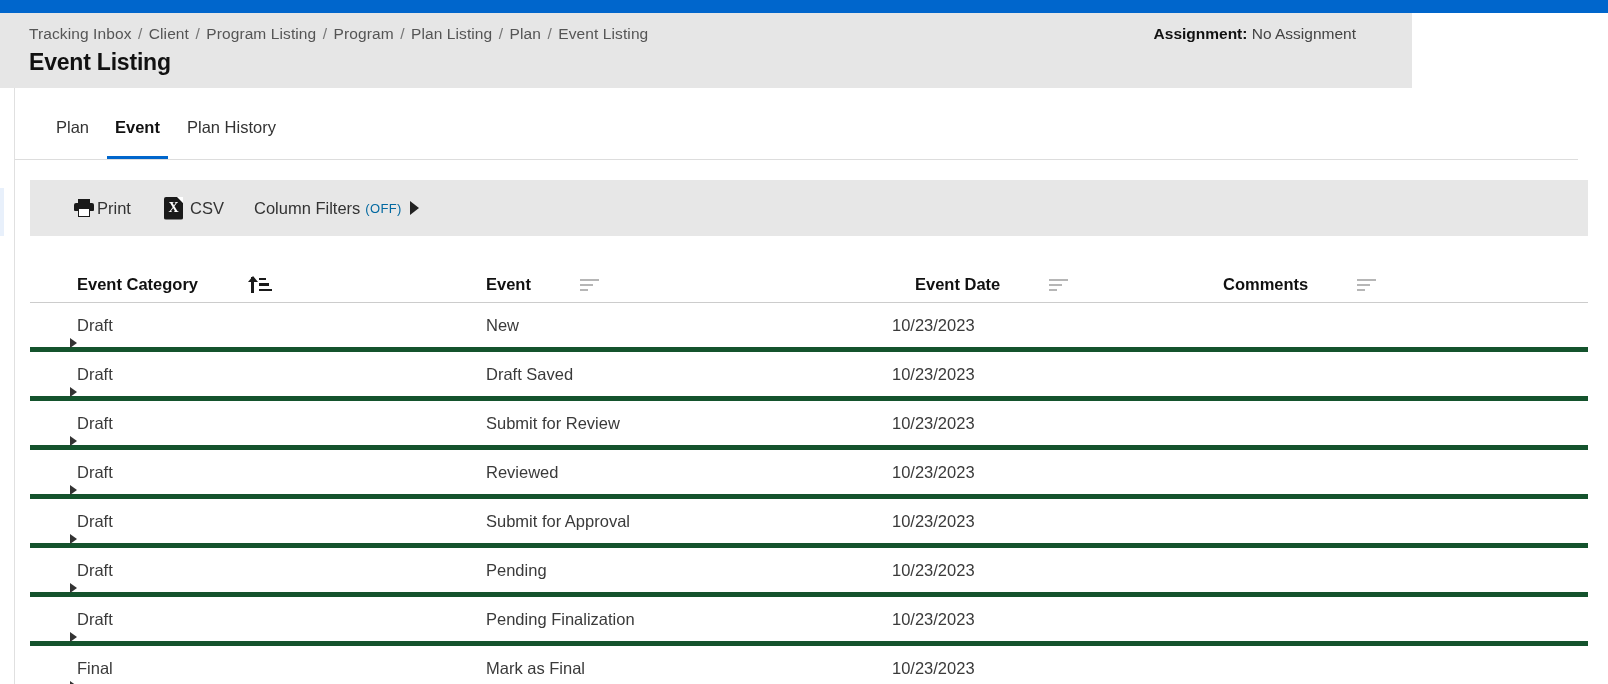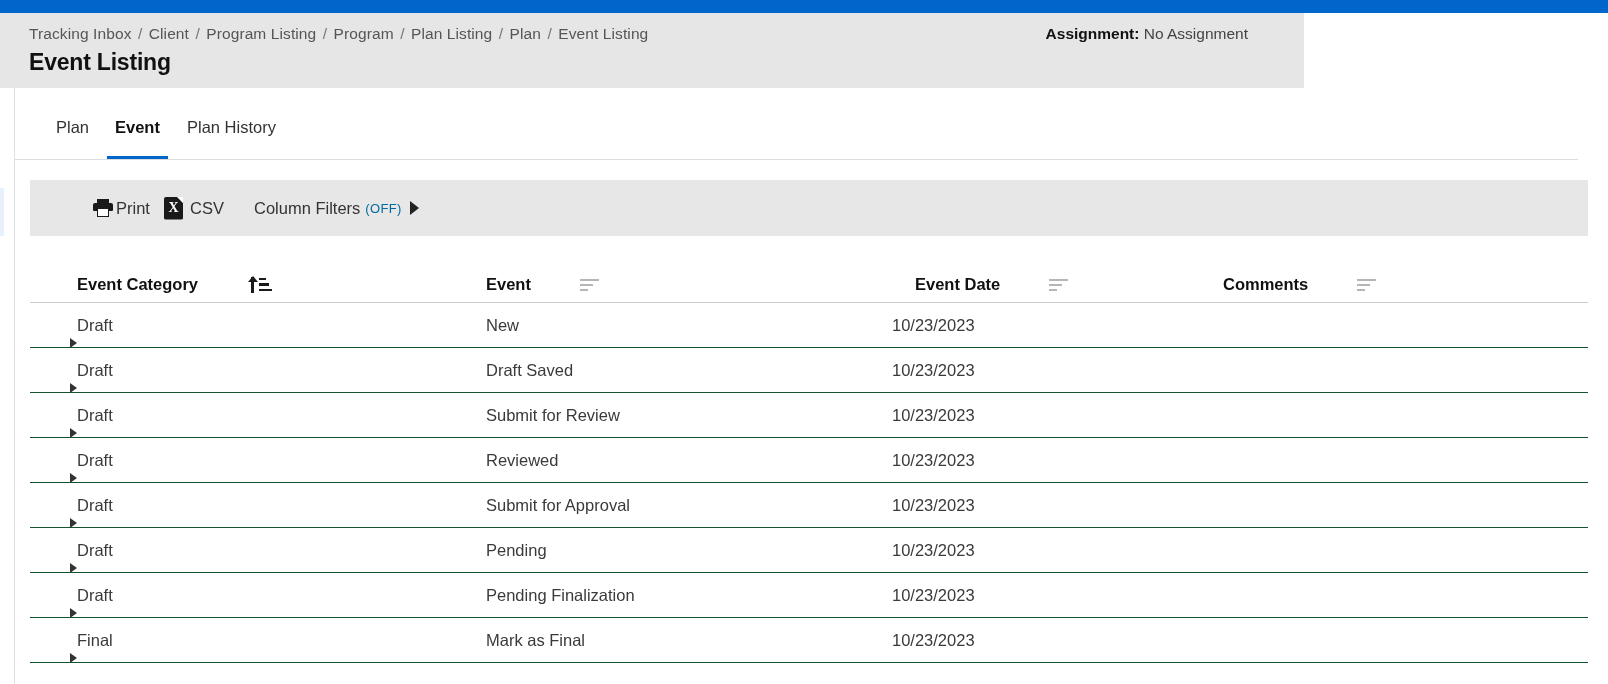--- a/index.html
+++ b/index.html
@@ -48,21 +48,21 @@
     width: 1px;
     height: 596px;
     background: #e0e0e0;
   }
 
   
   .page-header {
     position: absolute;
     left: 0;
     top: 13px;
-    width: 1304px;
+    width: 1412px;
     height: 75px;
     background: #e6e6e6;
     box-sizing: border-box;
     text-align: right;
   }
   .breadcrumb {
     position: absolute;
     left: 29px;
     top: 12px;
     font-size: 15.5px;
@@ -145,21 +145,21 @@
     position: absolute;
     top: 0;
     height: 56px;
     display: flex;
     align-items: center;
     cursor: pointer;
     font-size: 16.5px;
     color: #333333;
     white-space: nowrap;
   }
-  .tool-print { left: 63px; justify-content: center; }
+  .tool-print { left: 44px; justify-content: center; }
   .tool-csv   { left: 134px; }
   .tool-filters { left: 224px; }
 
   .icon-print {
     display: inline-block;
     width: 20px;
     height: 18px;
     position: relative;
     margin-right: 3px;
   }
@@ -270,21 +270,21 @@
     width: 22px; height: 14px;
     margin-left: 9px;
   }
   .sort-none .l1 { position: absolute; left: 0; top: 1px;  width: 19px; height: 2.5px; background: #b6b6b6; }
   .sort-none .l2 { position: absolute; left: 0; top: 6px;  width: 13px; height: 2.5px; background: #b6b6b6; }
   .sort-none .l3 { position: absolute; left: 0; top: 11px; width: 8px;  height: 2.5px; background: #b6b6b6; }
 
   .trow {
     position: relative;
     height: 44px;
-    border-bottom: 1px solid #14532d;
+    border-bottom: 5px solid #14532d;
   }
   .cell {
     position: absolute;
     top: 0;
     height: 44px;
     line-height: 44px;
     font-size: 16.5px;
     color: #3a3a3a;
     white-space: nowrap;
   }

